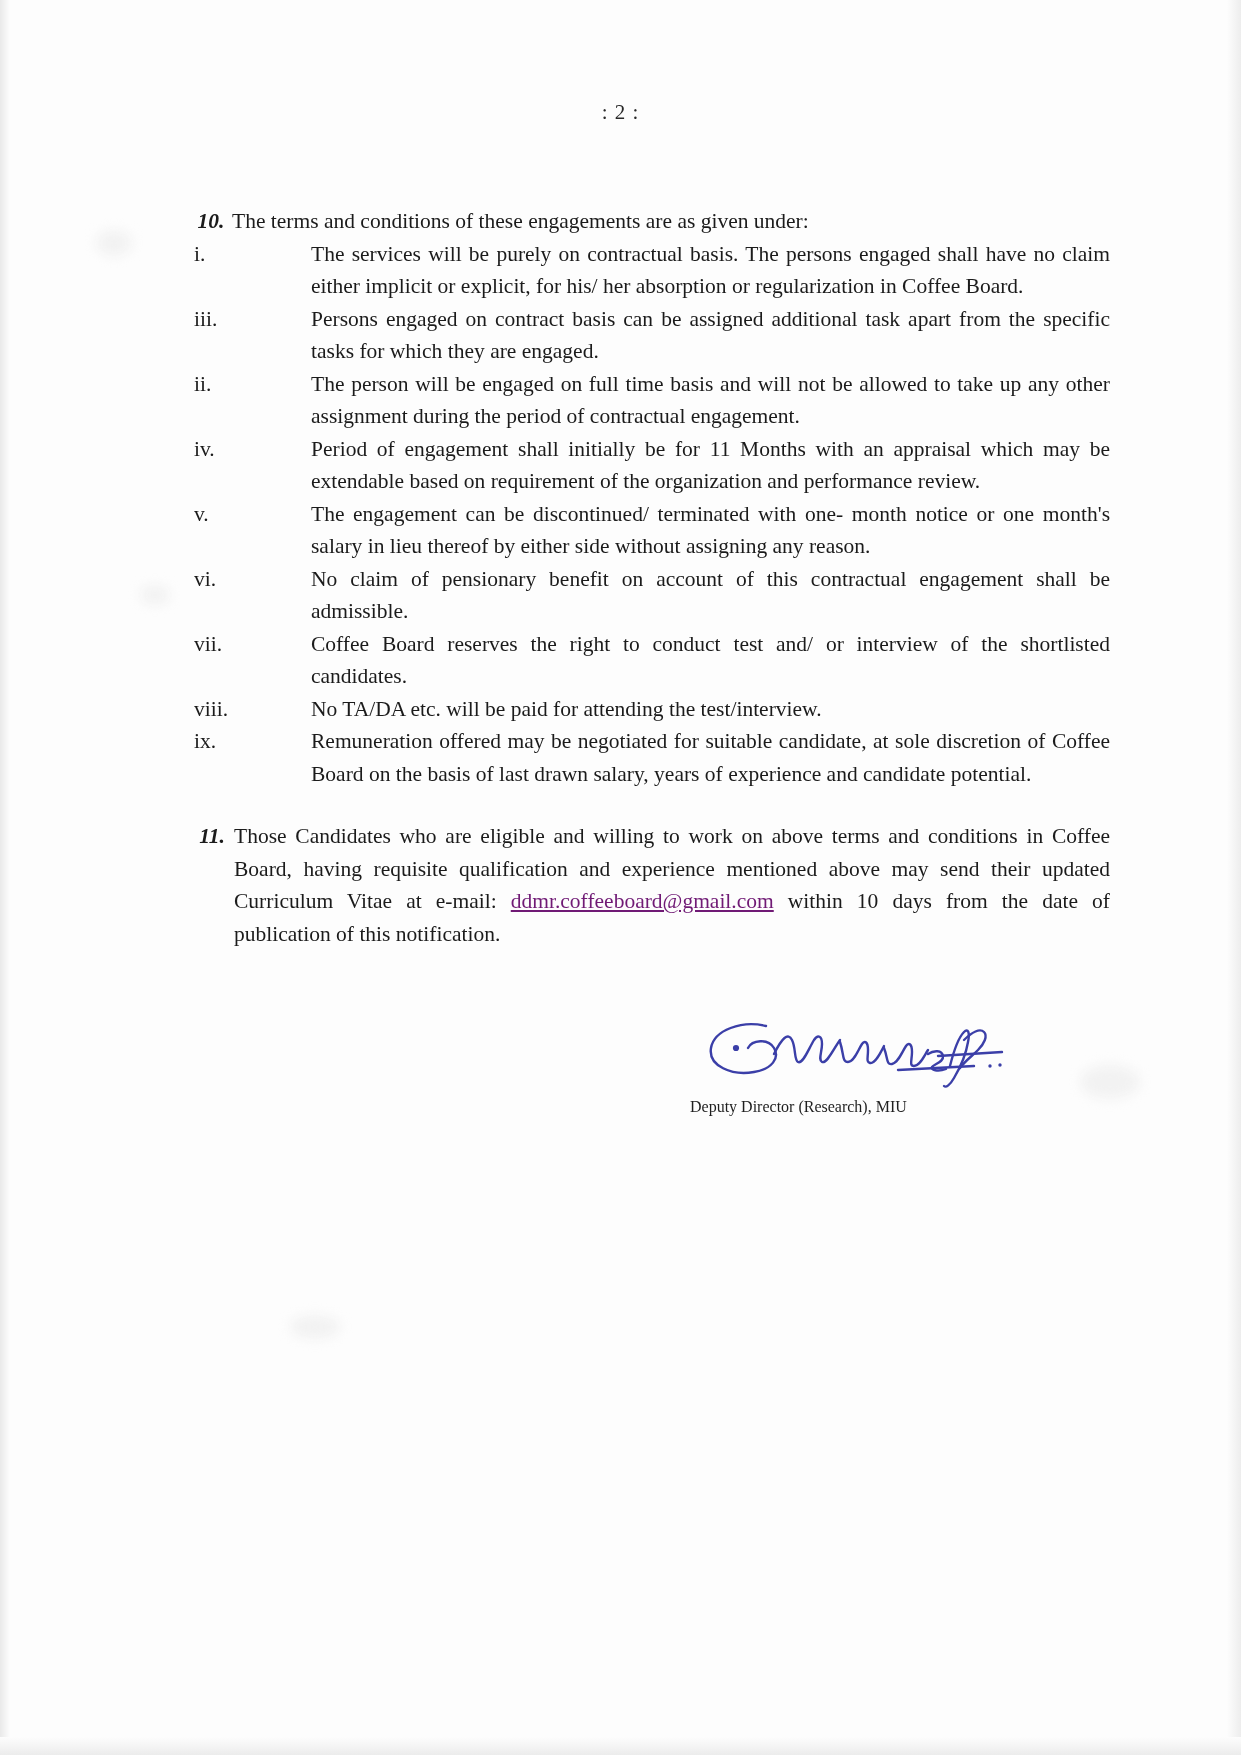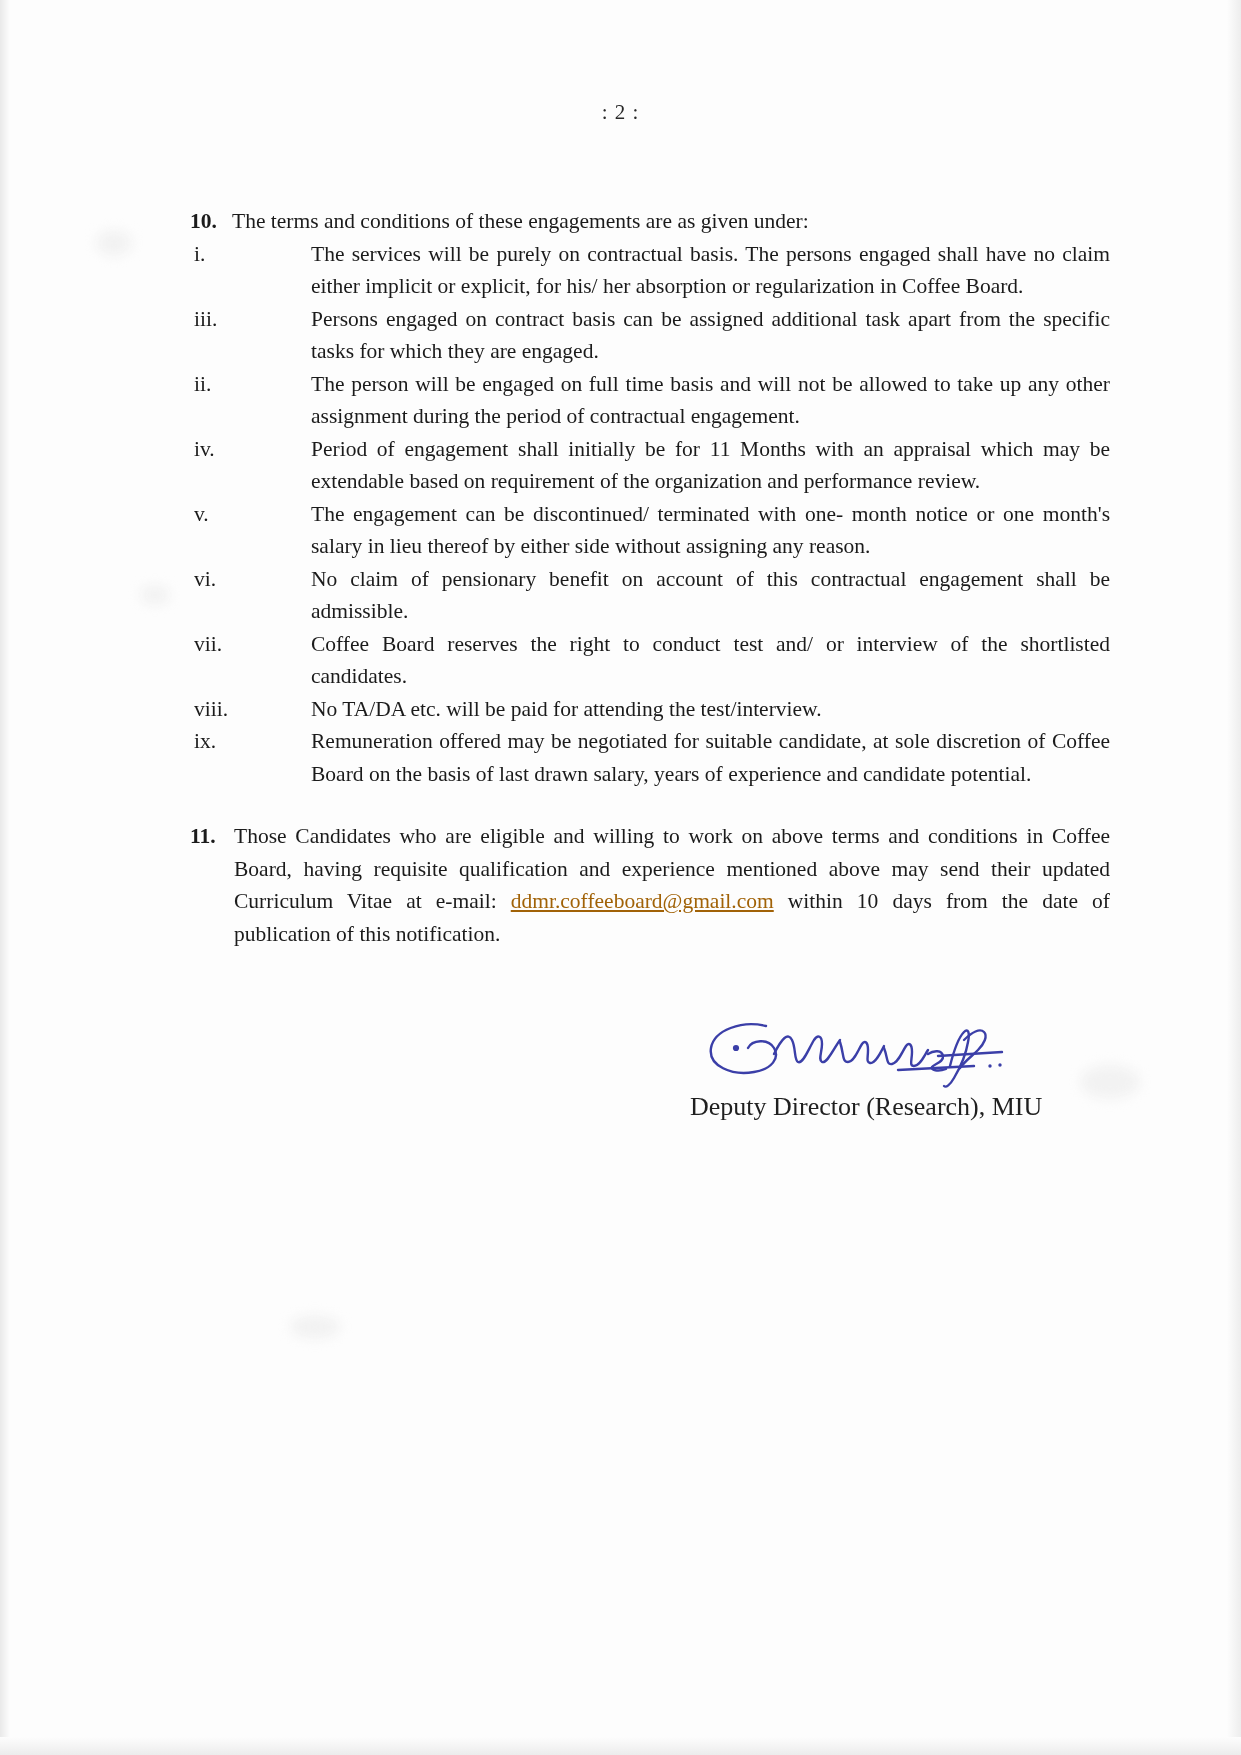--- a/index.html
+++ b/index.html
@@ -68,21 +68,22 @@
   .clause {
     display: flex;
     align-items: flex-start;
     font-size: 21.5px;
     line-height: 32.5px;
   }
   .clause-num {
     font-weight: bold;
     width: 42px;
     flex: 0 0 42px;
-    text-align: left;
+    text-align: center;
+    font-style: italic;
   }
   .clause-text {
     flex: 1;
     text-align: justify;
     text-justify: inter-word;
   }
 
   
   .roman-list {
     margin: 0;
@@ -114,42 +115,42 @@
   .clause-11 {
     margin-top: 30px;
   }
   .clause-11 .clause-num {
     width: 44px;
     flex: 0 0 44px;
   }
 
   .email-link {
     text-decoration: underline;
-    color: #a16207;
+    color: #701a75;
   }
 
   .sign-block {
     position: absolute;
     top: 1010px;
     left: 690px;
     width: 420px;
   }
   .signature {
     position: relative;
     height: 82px;
     width: 320px;
     margin-left: 12px;
   }
   .signature svg {
     position: absolute;
     top: 0;
     left: 0;
   }
   .sign-caption {
-    font-size: 26px;
+    font-size: 16px;
     line-height: 30px;
     white-space: nowrap;
     color: #1f1f1f;
   }
 </style>
 </head>
 <body>
 
 <div class="page">
 

